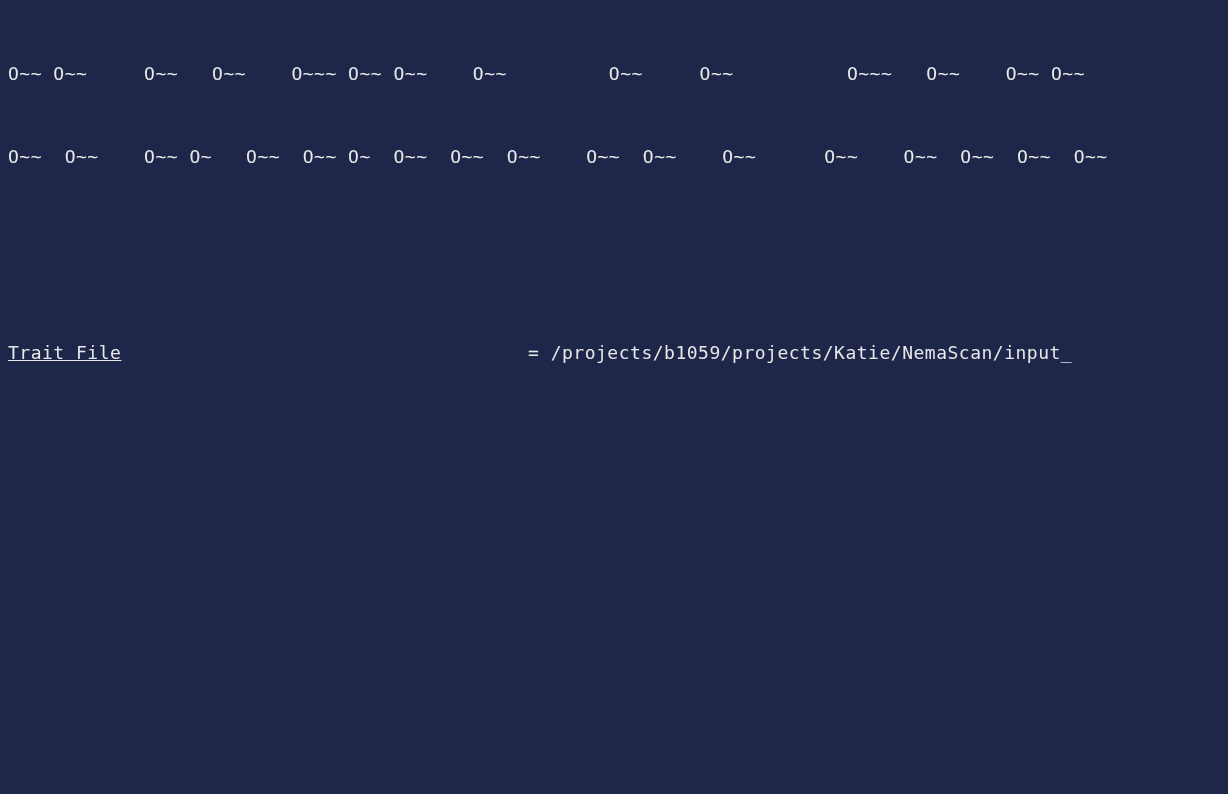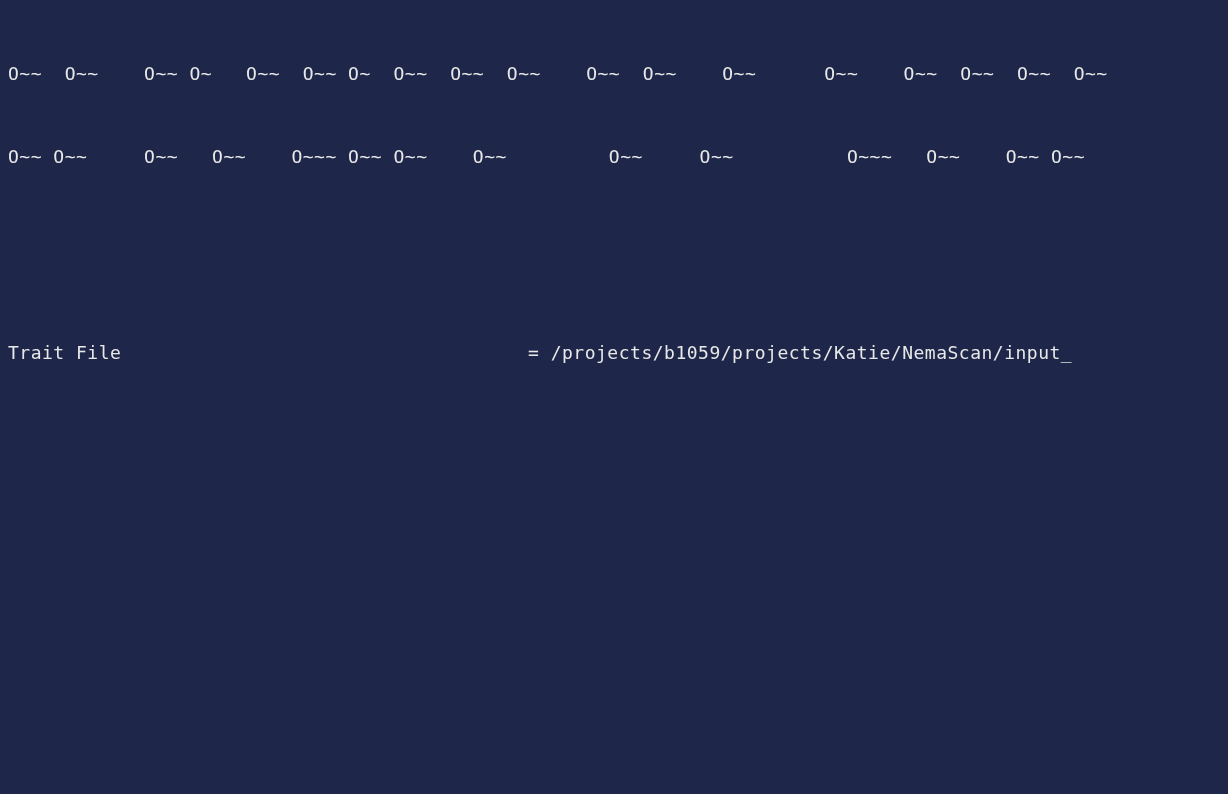--- a/index.html
+++ b/index.html
@@ -22,30 +22,31 @@
   }
   .banner-row {
     display: block;
   }
   .kv-row {
     display: block;
   }
   .kv-label {
     display: inline-block;
     width: 520px;
+    text-decoration: underline;
   }
   .kv-sep {}
   .kv-val {}
 </style>
 </head>
 <body>
 
 <div class="terminal">
+  <span class="banner-row">O~~ O~~     O~~   O~~    O~~~ O~~ O~~    O~~         O~~     O~~          O~~~   O~~    O~~ O~~</span>
   <span class="banner-row">O~~  O~~    O~~ O~   O~~  O~~ O~  O~~  O~~  O~~    O~~  O~~    O~~      O~~    O~~  O~~  O~~  O~~</span>
-  <span class="banner-row">O~~ O~~     O~~   O~~    O~~~ O~~ O~~    O~~         O~~     O~~          O~~~   O~~    O~~ O~~</span>
   <span class="row">&nbsp;</span>
 
   <span class="kv-row"><span class="kv-label">Trait File</span><span class="kv-sep">= </span><span class="kv-val">/projects/b1059/projects/Katie/NemaScan/input_</span></span>
   
   
   
 
   
 
   

